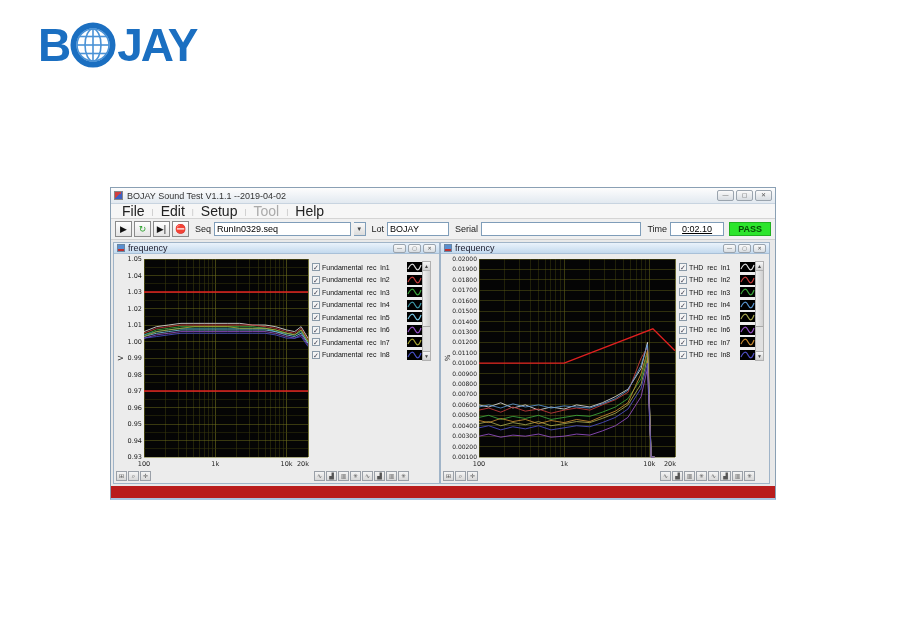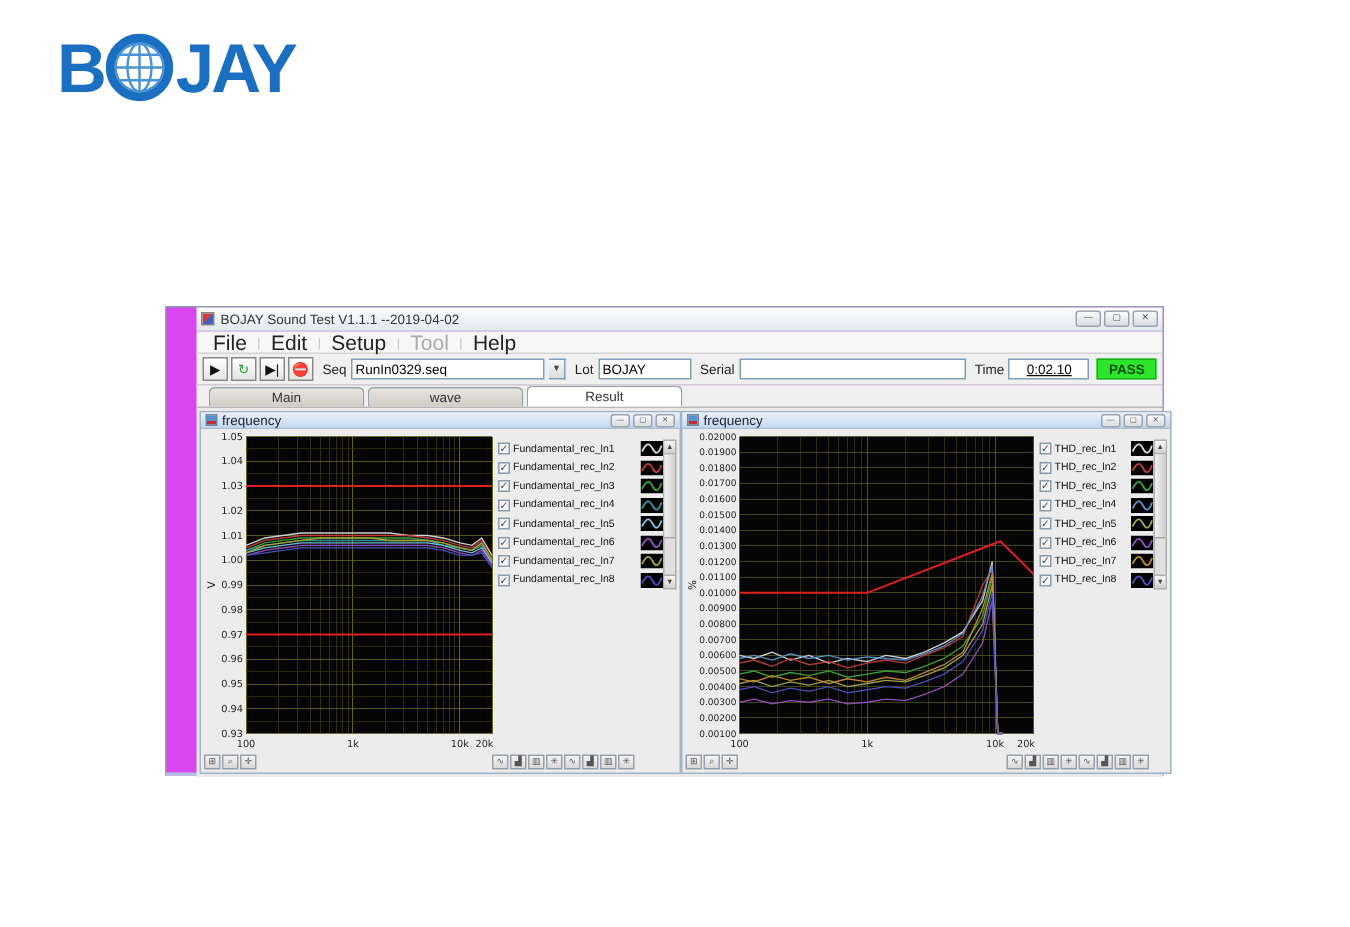--- a/index.html
+++ b/index.html
@@ -5,22 +5,22 @@
   * { box-sizing: border-box; margin: 0; padding: 0; }
   html,body { width:900px; height:618px; background:#ffffff; font-family:"Liberation Sans",sans-serif; overflow:hidden; }
   #canvas { position:relative; width:900px; height:618px; background:#fff; }
 
   
   #logo { position:absolute; left:38px; top:22px; display:flex; align-items:center; color:#1b6fc1; font-weight:bold; }
   #logo .ltr { font-size:46px; letter-spacing:-2px; line-height:1; font-family:"Liberation Sans",sans-serif; }
   #logo svg { margin:0 1px; }
 
   
-  #appwin { position:absolute; left:110px; top:204px; width:666px; height:313px;
-            background:#d946ef; border:1px solid #8aa0b4; border-bottom:2px solid #a8c4e0; font-size:9px; color:#222;padding-left:20px; }
+  #appwin { position:absolute; left:110px; top:187px; width:666px; height:313px;
+            background:#b91c1c; border:1px solid #8aa0b4; border-bottom:2px solid #a8c4e0; font-size:9px; color:#222; }
 
   .titlebar { height:16px; display:flex; align-items:center; padding:0 3px; gap:4px;
               background:linear-gradient(#fdfdfd,#e2e9f0); border-bottom:1px solid #c8d4e0; }
   .app-icon { width:9px; height:9px; background:linear-gradient(135deg,#d04040 50%,#4060c0 50%); border:1px solid #888; }
   .titlebar .title { flex:1; font-size:9px; color:#333; }
   .winbtn { width:17px; height:11px; border:1px solid #9aa4ae; border-radius:2px;
             background:linear-gradient(#fafafa,#d8dde2); font-size:6px; line-height:9px; text-align:center; color:#555; }
 
   .menubar { height:15px; display:flex; align-items:center; background:#f6f6f6; border-bottom:1px solid #d4d4d4; padding-left:4px; }
   .menu-item { padding:0 7px; font-size:14px; color:#222; }
@@ -131,25 +131,20 @@
       <span class="combo-arrow">▼</span>
       <span class="tb-label">Lot</span>
       <input class="tb-input" style="width: 62px;" readonly="" value="BOJAY">
       <span class="tb-label">Serial</span>
       <input class="tb-input" style="width: 176px;" readonly="" value="">
       <span class="tb-label">Time</span>
       <input class="tb-input" style="width: 54px; text-align: center; text-decoration: underline;" readonly="" value="0:02.10">
       <span class="status-pass">PASS</span>
     </div>
 
-    <div class="tabs" id="tabs">
-        <span class="tab">Main</span>
-        <span class="tab">wave</span>
-        <span class="tab active">Result</span>
-      </div>
 
     <div class="content">
 
       <div class="panel left">
         <div class="panel-header">
           <span class="ph-icon"></span>
           <span class="ph-title">frequency</span>
           <span class="ph-btns" id="phb0" style="display:flex;gap:2px;">
               <span class="ph-btn">—</span>
               <span class="ph-btn">▢</span>

